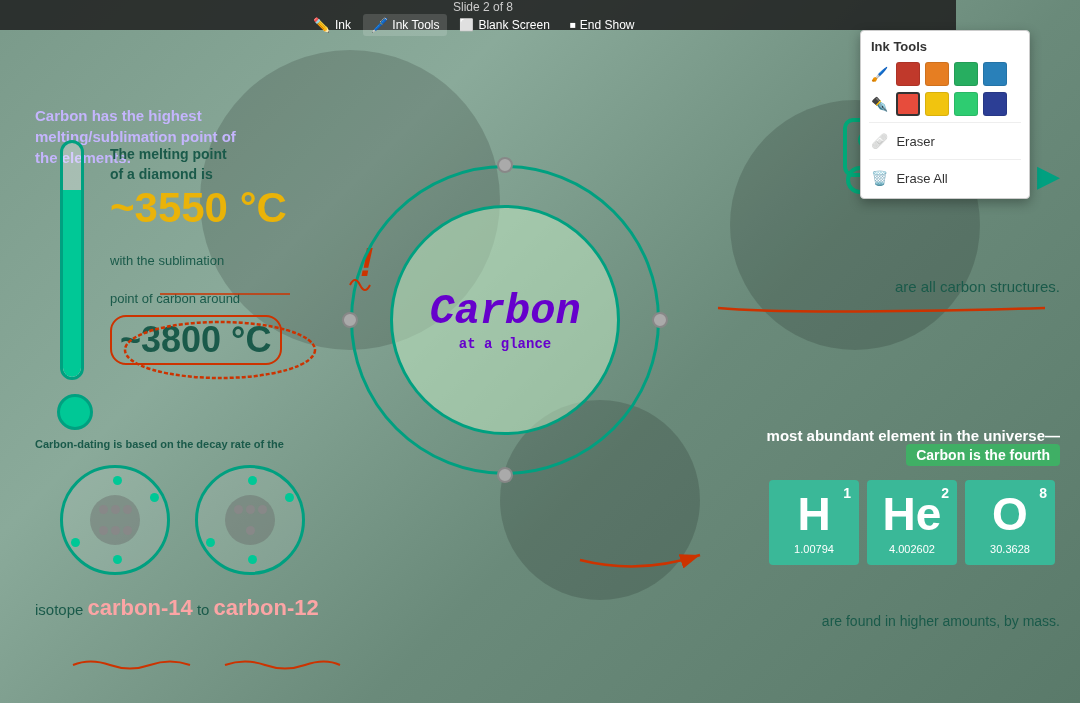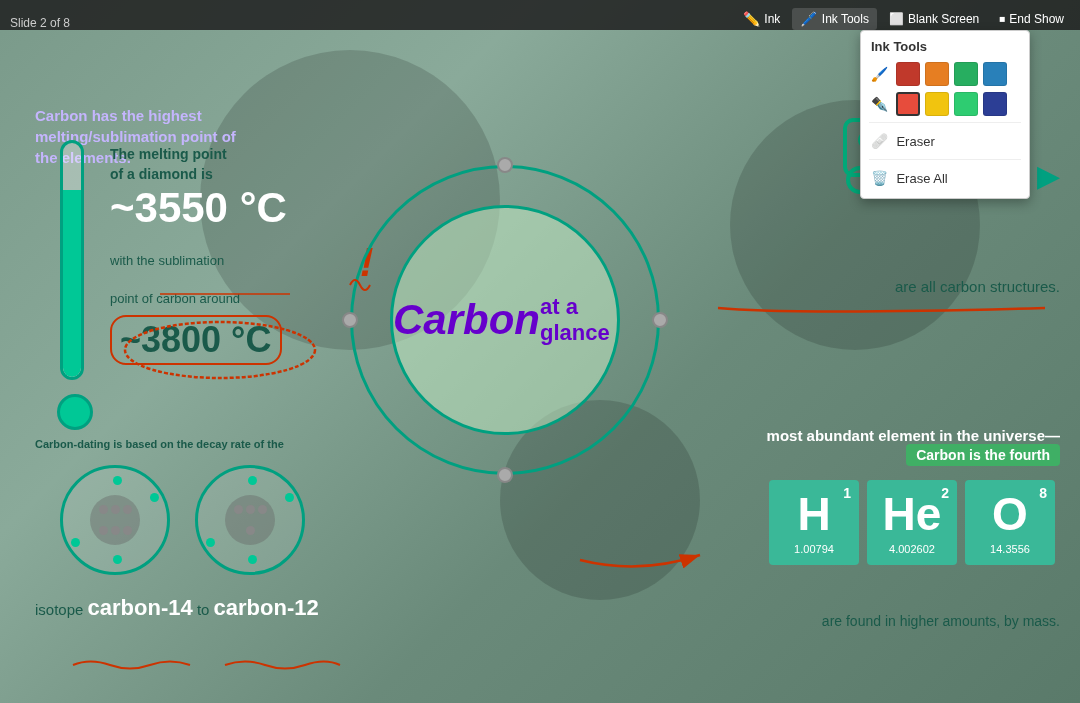--- a/index.html
+++ b/index.html
@@ -26,26 +26,27 @@
     .bg-texture {
       position: absolute;
       border-radius: 50%;
       background: rgba(0,0,0,0.15);
     }
 
     
     #top-bar {
       position: absolute;
       top: 0; left: 0;
-      width: 1080px;
+      width: 956px;
       height: 30px;
       background: rgba(30,30,30,0.85);
       display: flex;
-      align-items: flex-end;
+      align-items: center;
       z-index: 100;
+      flex-direction: column;
     }
 
     #slide-counter {
       color: #ccc;
       font-size: 12px;
       margin-left: 10px;
       flex: 1;
     }
 
     #toolbar-buttons {
@@ -210,21 +211,21 @@
     }
 
     .melt-label {
       color: #1a5a4a;
       font-size: 14px;
       font-weight: bold;
       line-height: 1.4;
     }
 
     .melt-temp {
-      color: #ffffff;
+      color: #eab308;
       font-size: 42px;
       font-weight: bold;
     }
 
     .melt-sublimation {
       color: #1a5a4a;
       font-size: 13px;
       line-height: 1.4;
       margin-top: 20px;
     }
@@ -316,21 +317,21 @@
       position: absolute;
       top: 565px;
       left: 35px;
       color: #1a5a4a;
       font-size: 15px;
     }
 
     .isotope-name {
       font-size: 22px;
       font-weight: bold;
-      color: #ffffff;
+      color: #fca5a5;
     }
 
     
     .center-carbon {
       position: absolute;
       top: 135px;
       left: 350px;
       width: 310px;
       height: 310px;
     }
@@ -347,35 +348,36 @@
 
     .center-inner-circle {
       width: 230px;
       height: 230px;
       border-radius: 50%;
       border: 3px solid #00a080;
       background: rgba(200,240,200,0.5);
       position: absolute;
       top: 40px; left: 40px;
       display: flex;
-      flex-direction: row;
+      flex-direction: column;
       align-items: center;
       justify-content: center;
+      font-family: Liberation Mono, monospace;
     }
 
     .carbon-title {
       color: #6600cc;
       font-size: 42px;
       font-weight: bold;
       font-style: italic;
     }
 
     .carbon-subtitle {
       color: #6600cc;
-      font-size: 22px;
+      font-size: 14px;
       font-weight: bold;
     }
 
     
     .ring-dot {
       position: absolute;
       width: 16px;
       height: 16px;
       border-radius: 50%;
       background: #aaa;
@@ -657,21 +659,21 @@
 
     <div class="element-box" style="background:#3ab898;">
       <span class="element-number">2</span>
       <span class="element-symbol">He</span>
       <span class="element-mass">4.002602</span>
     </div>
 
     <div class="element-box" style="background:#3ab898;">
       <span class="element-number">8</span>
       <span class="element-symbol">O</span>
-      <span class="element-mass">14.3556</span>
+      <span class="element-mass">30.3628</span>
     </div>
   </div>
 
   <div class="elements-desc2">are found in higher amounts, by mass.</div>
 
   <svg class="scribble-overlay">
 
     <ellipse cx="220" cy="320" rx="95" ry="28" fill="none" stroke="#cc3300" stroke-width="2.5" stroke-dasharray="4,2"></ellipse>
 
     <path d="M718 278 Q800 285 1045 278" fill="none" stroke="#cc3300" stroke-width="2.5"></path>

